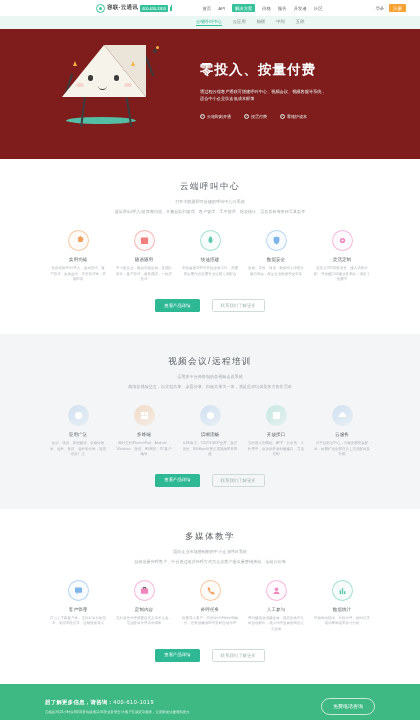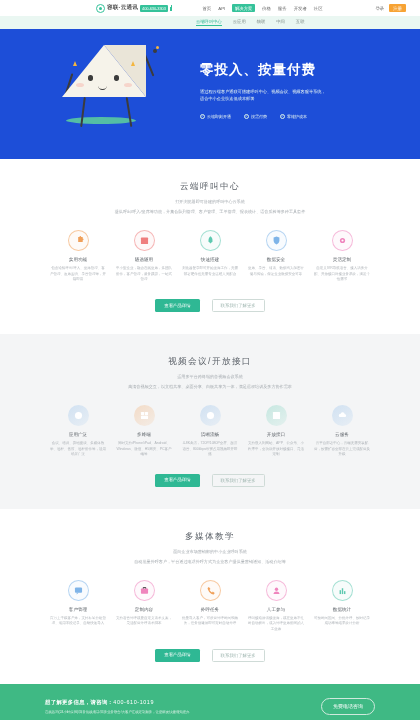--- a/index.html
+++ b/index.html
@@ -26,21 +26,21 @@
   .topright .lnk{font-size:4.4px;color:#666;white-space:nowrap;}
   .topright .btn-reg{font-size:4.4px;color:#fff;background:#f7a334;border-radius:1px;padding:1.4px 4px;white-space:nowrap;}
 
   
   .subnav{height:13px;background:#eaf7f2;display:flex;align-items:center;padding-left:196px;gap:11px;}
   .subnav .it{font-size:4.3px;color:#7d8c88;white-space:nowrap;position:relative;padding-bottom:2.5px;}
   .subnav .it.on{color:#2fb894;}
   .subnav .it.on:after{content:"";position:absolute;left:0;right:0;bottom:0;height:1.2px;background:#35c29a;}
 
   
-  .hero{height:130px;background:#1d4ed8;position:relative;overflow:hidden;display:flex;}
+  .hero{height:130px;background:#7f1d1d;position:relative;overflow:hidden;display:flex;}
   .hero-art{width:200px;position:relative;}
   .shadow{position:absolute;left:66px;top:88px;width:70px;height:7px;border-radius:50%;background:#54bda5;}
   .cat{position:absolute;left:62px;top:16px;width:84px;height:54px;}
   .cat-body{position:absolute;left:0;top:0;width:0;height:0;border-left:42px solid transparent;border-right:42px solid transparent;border-bottom:52px solid #f6f3ea;}
   .cat-shade{position:absolute;left:42px;top:0;width:0;height:0;border-left:0 solid transparent;border-right:42px solid #eae5d8;border-bottom:52px solid transparent;}
   .ear{position:absolute;width:0;height:0;top:16px;}
   .ear.l{left:11px;border-left:2.6px solid transparent;border-right:2.6px solid transparent;border-bottom:5px solid #f4b63f;}
   .ear.r{right:11px;border-left:2.6px solid transparent;border-right:2.6px solid transparent;border-bottom:5px solid #f4b63f;}
   .eye{position:absolute;top:30px;width:4.6px;height:5.6px;border-radius:50%;background:#3c3c3c;}
   .eye.l{left:26px;}
@@ -235,21 +235,21 @@
           <div class="card-d">自定义IVR导航语音、接入话务分配、开放接口对接业务系统，满足个性需求</div>
         </div>
       </div>
     <div class="btns">
       <span class="btn-fill">查看产品详情</span>
       <span class="btn-out">联系我们了解更多</span>
     </div>
   </div>
 
   <div class="sec grey">
-    <div class="sec-title">视频会议/开放接口</div>
+    <div class="sec-title">视频会议/远程培训</div>
     <div class="sec-lead">适用多平台跨终端的音视频会议系统</div>
     <div class="sec-desc">高清音视频交互，以文档共享、桌面分享、白板共享为一体，满足远程培训及多方协作需求</div>
     <div class="cards">
         <div class="card">
           <div class="card-ic" style="background: linear-gradient(145deg, rgba(127, 180, 232, 0.3), rgba(127, 180, 232, 0.1)); border: none;">
             <svg width="11" height="11" viewBox="0 0 17 17" fill="#ffffff">
               <circle cx="8.5" cy="8.5" r="5.5"></circle>
               <path d="M3 8.5h11M8.5 3v11" stroke="#fff" stroke-width="1" fill="none"></path>
             </svg>
           </div>

